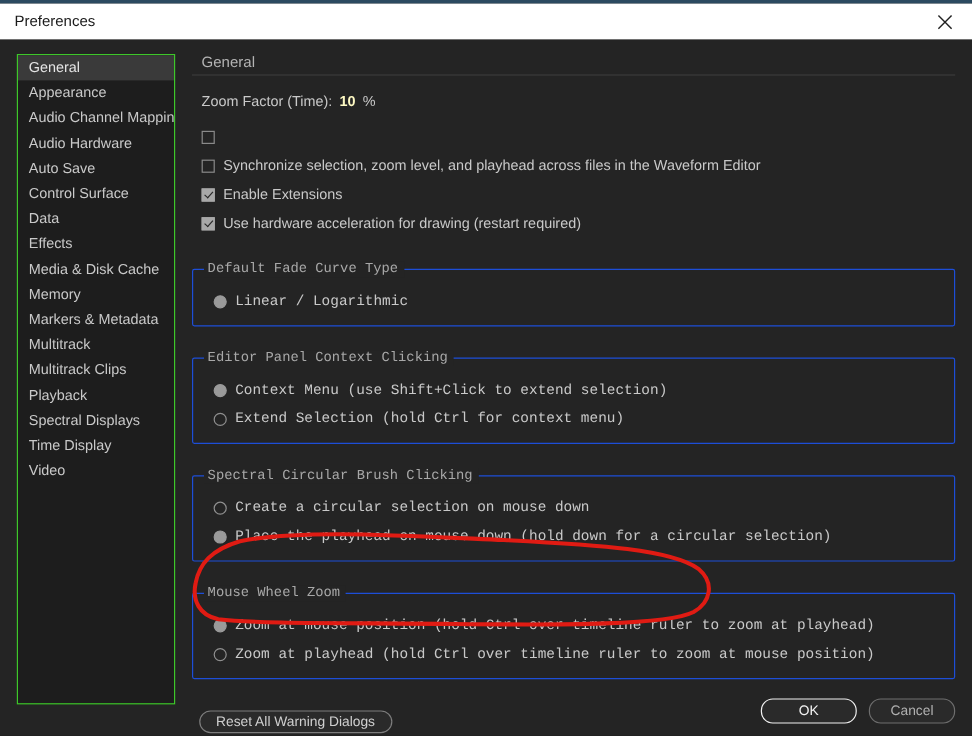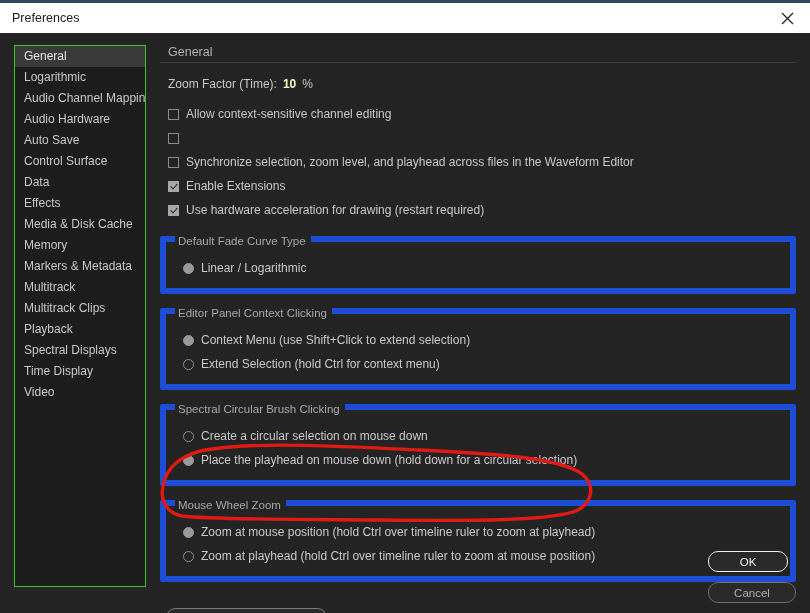--- a/index.html
+++ b/index.html
@@ -151,24 +151,25 @@
     width: 3px;
     height: 6px;
     border: solid #2a2a2a;
     border-width: 0 1.6px 1.6px 0;
     transform: rotate(42deg);
   }
 
   
   .groupbox {
     position: relative;
-    border: 6px solid #1d4ed8;
+    border: 1px solid #1d4ed8;
     border-radius: 2px;
-    margin-top: 14px;
+    margin-top: 26px;
     padding: 14px 8px 8px 8px;
+    font-family: Liberation Mono, monospace;
   }
   .groupbox-title {
     position: absolute;
     top: -7px;
     left: 9px;
     background: #242424;
     padding: 0 5px 0 3px;
     color: #a8a8a8;
     font-size: 11.5px;
     white-space: nowrap;
@@ -215,30 +216,29 @@
   }
   #reset-warnings-button { margin-top: 26px; margin-left: 6px; }
 
   
   #footer-buttons {
     position: absolute;
     right: 14px;
     bottom: 10px;
     display: flex;
     gap: 10px;
-    flex-direction: column;
   }
   #ok-button {
     width: 80px;
     border-color: #f0f0f0;
     color: #f2f2f2;
     height: 21px;
   }
   #cancel-button {
-    width: 88px;
+    width: 72px;
     border-color: #6e6e6e;
     color: #b0b0b0;
     height: 21px;
   }
 
   
   #annotation-overlay {
     position: absolute;
     left: 0; top: 0;
     width: 810px; height: 613px;
@@ -258,21 +258,21 @@
       <line x1="1" y1="1" x2="12" y2="12" stroke="#222" stroke-width="1.2"></line>
       <line x1="12" y1="1" x2="1" y2="12" stroke="#222" stroke-width="1.2"></line>
     </svg>
   </div>
 </div>
 
 <div id="dialog-body">
 
   <div id="sidebar">
       <div class="sidebar-item selected">General</div>
-      <div class="sidebar-item">Logarithmic</div>
+      <div class="sidebar-item">Appearance</div>
       <div class="sidebar-item">Audio Channel Mapping</div>
       <div class="sidebar-item">Audio Hardware</div>
       <div class="sidebar-item">Auto Save</div>
       <div class="sidebar-item">Control Surface</div>
       <div class="sidebar-item">Data</div>
       <div class="sidebar-item">Effects</div>
       <div class="sidebar-item">Media &amp; Disk Cache</div>
       <div class="sidebar-item">Memory</div>
       <div class="sidebar-item">Markers &amp; Metadata</div>
       <div class="sidebar-item">Multitrack</div>
@@ -290,24 +290,20 @@
 
     <div id="zoom-factor-row">
       <span>Zoom Factor (Time):</span>
       <span id="zoom-factor-value">10</span>
       <span id="zoom-factor-percent">%</span>
     </div>
 
     <div id="checkbox-list">
         <div class="checkbox-row">
           <span class="cb-box"></span>
-          <span>Allow context-sensitive channel editing</span>
-        </div>
-        <div class="checkbox-row">
-          <span class="cb-box"></span>
         </div>
         <div class="checkbox-row">
           <span class="cb-box"></span>
           <span>Synchronize selection, zoom level, and playhead across files in the Waveform Editor</span>
         </div>
         <div class="checkbox-row">
           <span class="cb-box checked"></span>
           <span>Enable Extensions</span>
         </div>
         <div class="checkbox-row">

